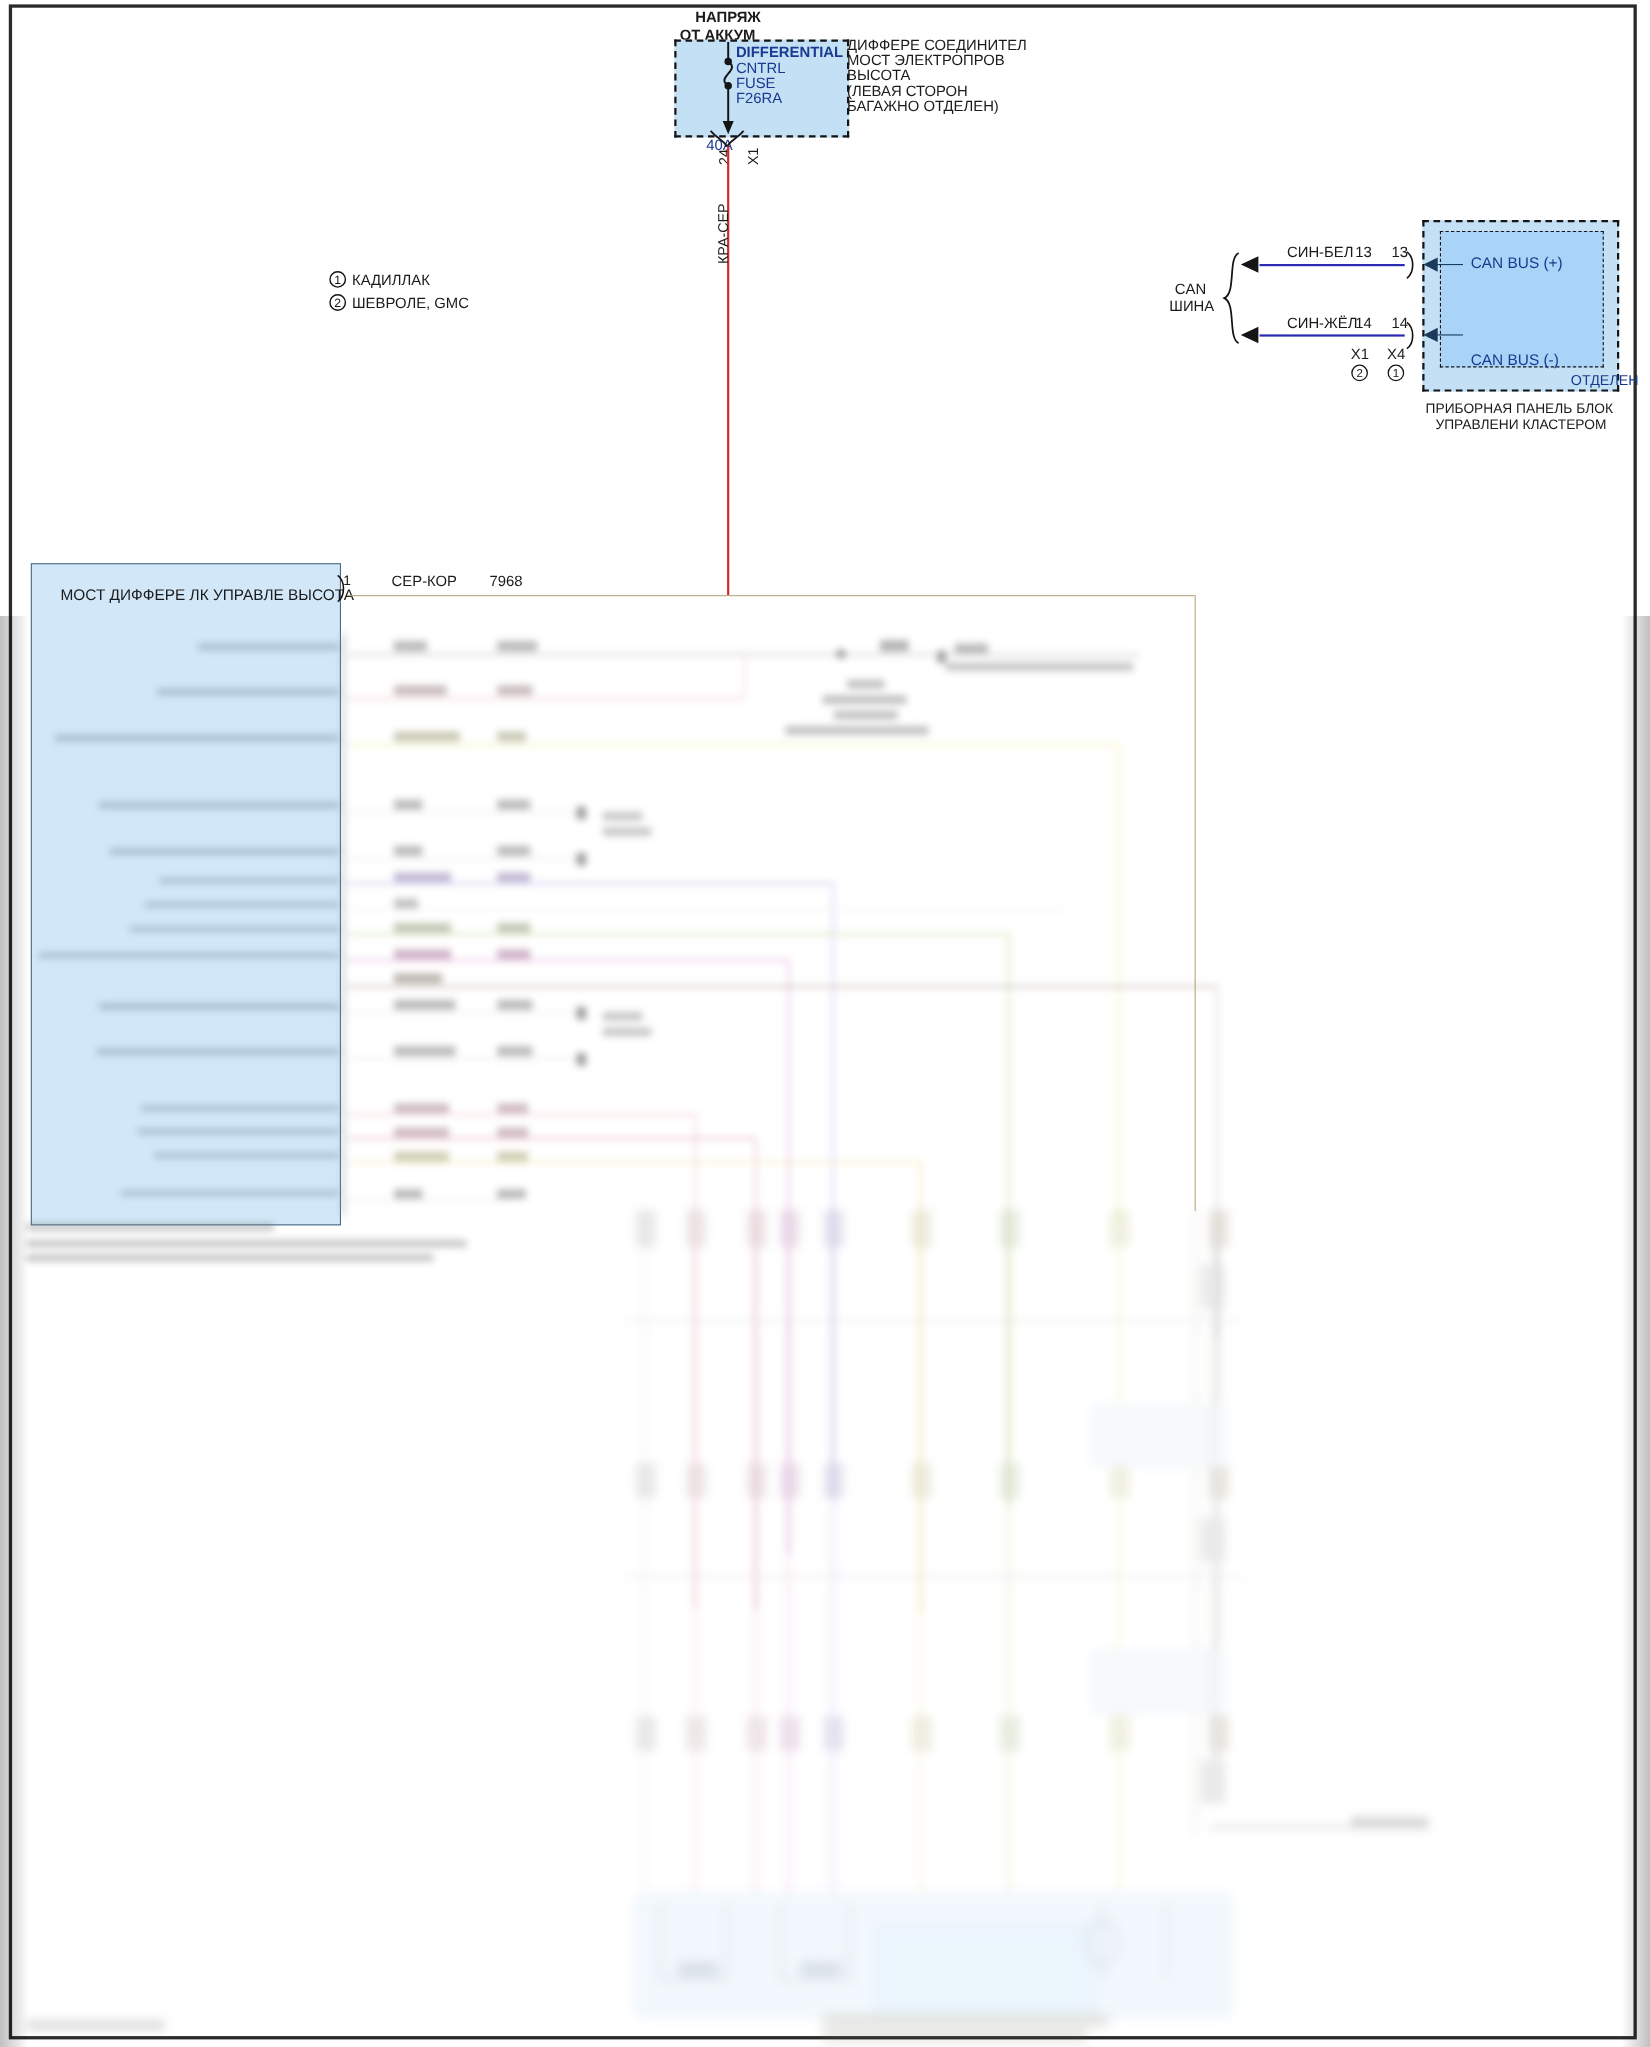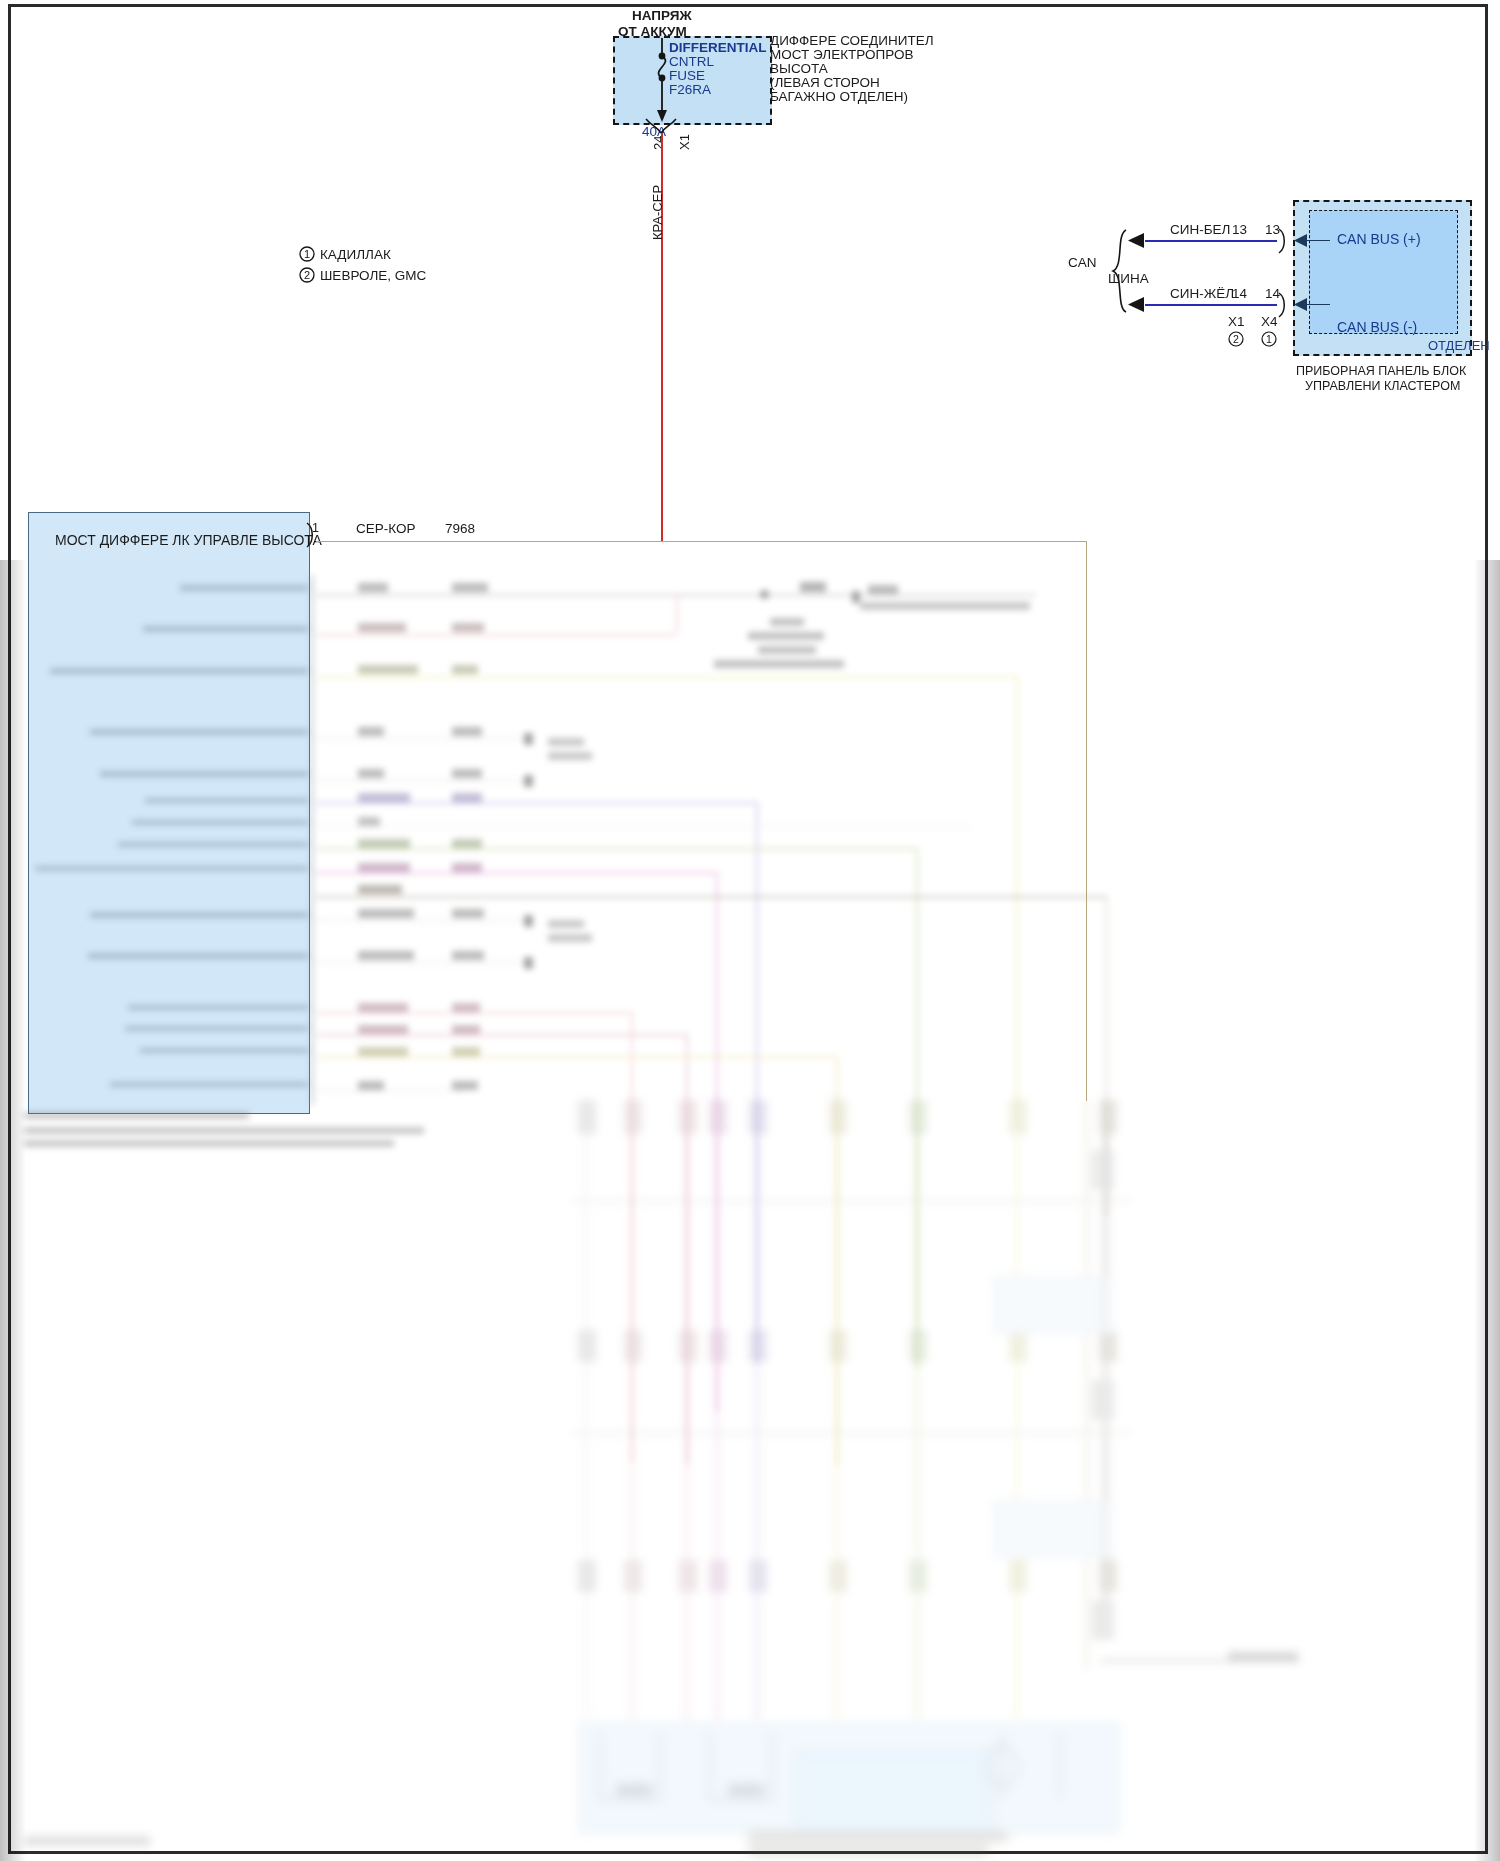--- a/index.html
+++ b/index.html
@@ -149,21 +149,21 @@
     <svg style="position:absolute;left:1294px;top:296px;" width="18" height="17">
       <polygon points="0,8.5 13,2 13,15" fill="#1b3b5b"></polygon>
     </svg>
     <div class="hline" style="left:1302px;top:304px;width:28px;border-top-color:#1b3b5b;border-top-width:1.5px;"></div>
     <div class="txt blue" style="left:1337px;top:296px;font-size:14px;margin-top:24px;">CAN BUS (-)</div>
 
     <svg style="position:absolute;left:1108px;top:228px;" width="22" height="86">
       <path d="M18,2 C8,7 16,38 5,43 C16,48 8,79 18,84" stroke="#151515" stroke-width="1.6" fill="none"></path>
     </svg>
     <div class="txt" style="left:1068px;top:255px;font-size:13.5px;">CAN</div>
-    <div class="txt" style="left:1063px;top:271px;font-size:13.5px;margin-left:45px;">ШИНА</div>
+    <div class="txt" style="left:1063px;top:271px;font-size:13.5px;">ШИНА</div>
 
     <div class="txt" style="left:1228px;top:314px;">X1</div>
     <div class="txt" style="left:1261px;top:314px;">X4</div>
     <svg style="position:absolute;left:1228px;top:331px;" width="16" height="16">
       <circle cx="8" cy="8" r="7" fill="none" stroke="#151515" stroke-width="1.2"></circle>
       <text x="8" y="12" font-size="10.5" text-anchor="middle" fill="#151515" font-family="Liberation Sans, sans-serif">2</text>
     </svg>
     <svg style="position:absolute;left:1261px;top:331px;" width="16" height="16">
       <circle cx="8" cy="8" r="7" fill="none" stroke="#151515" stroke-width="1.2"></circle>
       <text x="8" y="12" font-size="10.5" text-anchor="middle" fill="#151515" font-family="Liberation Sans, sans-serif">1</text>

